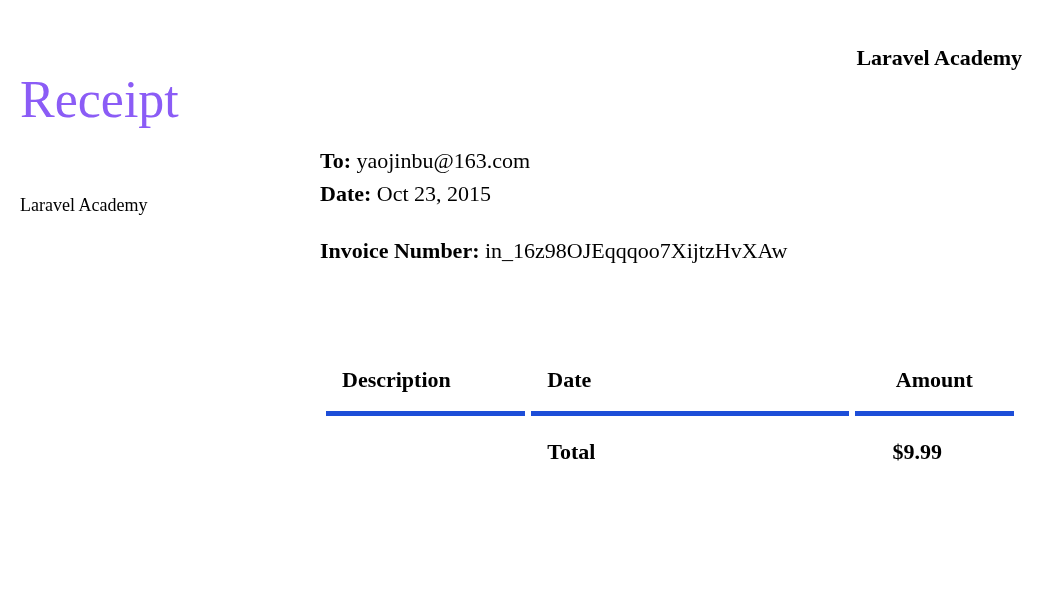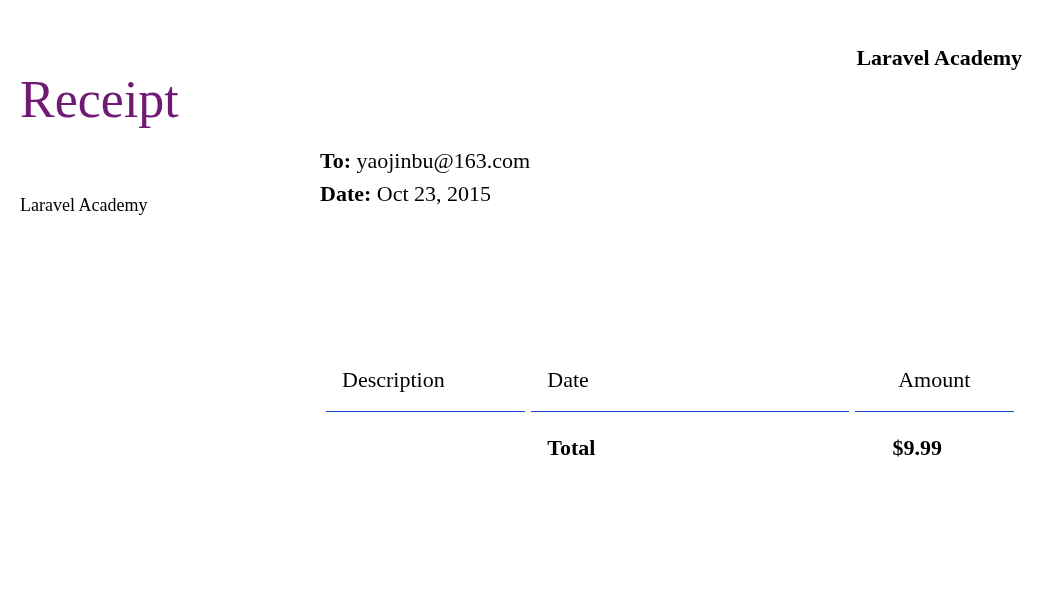--- a/index.html
+++ b/index.html
@@ -16,21 +16,21 @@
     top: 45px;
     right: 20px;
     font-size: 22px;
     font-weight: bold;
   }
   .receipt-heading {
     position: absolute;
     top: 70px;
     left: 20px;
     font-size: 52px;
-    color: #701a75;
+    color: #8b5cf6;
     font-weight: normal;
   }
   .vendor-small {
     position: absolute;
     top: 195px;
     left: 20px;
     font-size: 18px;
   }
   .meta-block {
     position: absolute;
@@ -47,23 +47,23 @@
     position: absolute;
     top: 355px;
     left: 320px;
     width: 700px;
     border-collapse: separate;
     border-spacing: 6px 0;
     font-size: 22px;
   }
   .items-table th {
     text-align: left;
-    font-weight: normal;
+    font-weight: bold;
     padding: 12px 16px 18px 16px;
-    border-bottom: 1px solid #1d4ed8;
+    border-bottom: 5px solid #1d4ed8;
   }
   .items-table th.amount-col { text-align: center; }
   .items-table td {
     padding: 22px 16px;
     border-bottom: 1px solid #ccc;
     vertical-align: top;
     line-height: 1.8;
   }
   .items-table td.amount-col { text-align: left; padding-left: 38px;}
   .total-row td { border-bottom: none; font-weight: bold; padding-top: 16px; padding-bottom: 0;}
@@ -84,20 +84,24 @@
 <div class="meta-block">
   <div class="meta-line">
     <span class="meta-label">To:</span>
     <span>yaojinbu@163.com</span>
   </div>
   <div class="meta-line">
     <span class="meta-label">Date:</span>
     <span>Oct 23, 2015</span>
   </div>
   <div class="meta-gap"></div>
+  <div class="meta-line">
+    <span class="meta-label">Invoice Number:</span>
+    <span>in_16z98OJEqqqoo7XijtzHvXAw</span>
+  </div>
 </div>
 
 <table class="items-table">
   <thead>
     <tr>
       <th class="col-desc">Description</th>
       <th class="col-date">Date</th>
       <th class="col-amount amount-col">Amount</th>
     </tr>
   </thead>

